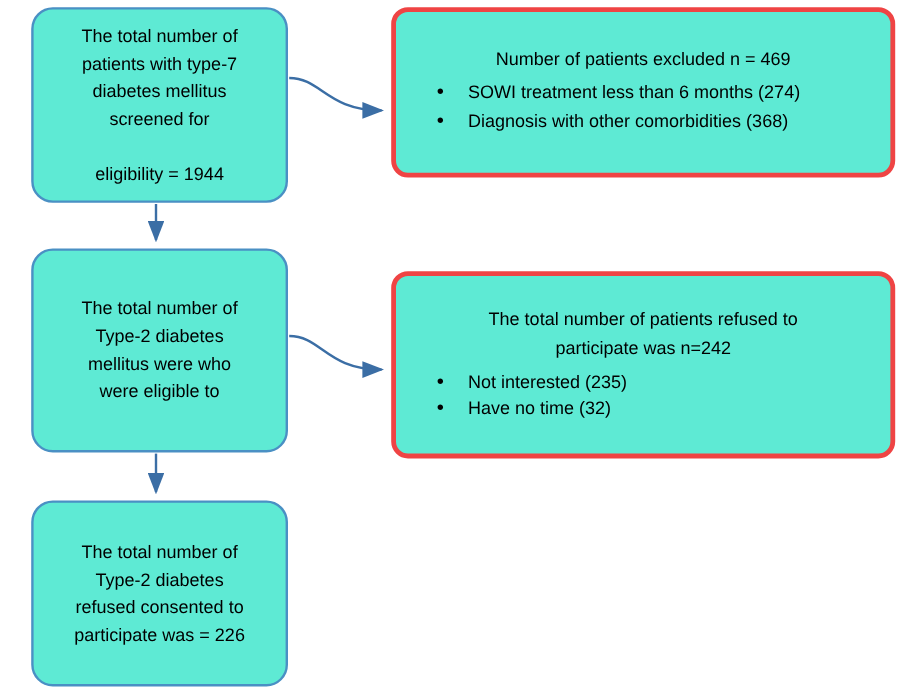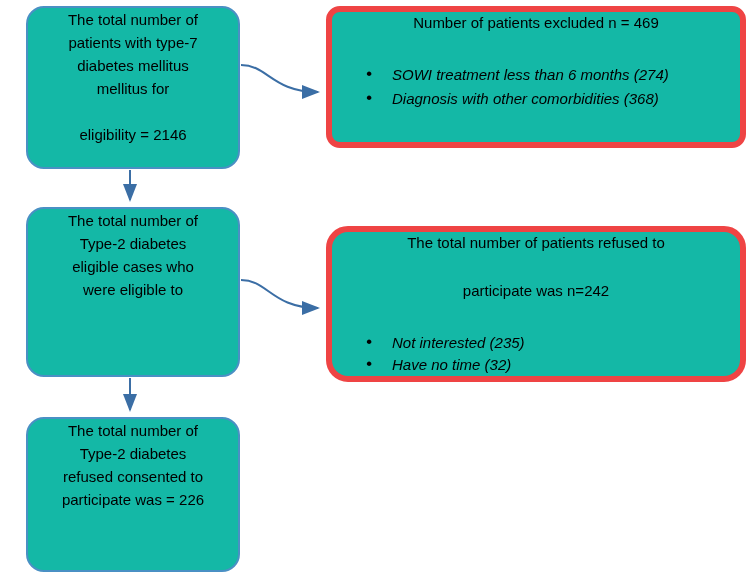--- a/index.html
+++ b/index.html
@@ -22,32 +22,32 @@
     position: absolute;
     left: 0;
     top: 0;
     width: 750px;
     height: 579px;
     pointer-events: none;
   }
   .node {
     position: absolute;
     box-sizing: border-box;
-    background: #14b8a6;
+    background: #5eead4;
     display: flex;
     flex-direction: column;
+    justify-content: center;
   }
   .node.blue {
     border: 2px solid #4a90c4;
     border-radius: 18px;
   }
   .node.yellow {
-    border: 6px solid #ef4444;
+    border: 4px solid #ef4444;
     border-radius: 14px;
-    gap: 24px;
   }
   .node .line {
     text-align: center;
     font-size: 15px;
     line-height: 23px;
     white-space: pre;
   }
   .node .heading {
     text-align: center;
     font-size: 15px;
@@ -58,37 +58,36 @@
     list-style: none;
     margin: 0;
     padding: 0 10px 0 30px;
   }
   .bullets li {
     position: relative;
     font-size: 15px;
     line-height: 22px;
     padding-left: 30px;
     margin-bottom: 2px;
-    font-style: italic;
   }
   .bullets li::before {
     content: "\2022";
     position: absolute;
     left: 4px;
     top: -1px;
     font-size: 17px;
   }
   .bullets li.tight {
     margin-bottom: 0;
   }
   
   #box-screened   { left: 26px;  top: 6px;   width: 214px; height: 163px; }
   #box-excluded   { left: 326px; top: 6px;   width: 420px; height: 142px; }
   #box-eligible   { left: 26px;  top: 207px; width: 214px; height: 170px; }
-  #box-refused    { left: 326px; top: 226px; width: 420px; height: 156px; border-radius: 22px; }
+  #box-refused    { left: 326px; top: 226px; width: 420px; height: 156px; }
   #box-consented  { left: 26px;  top: 417px; width: 214px; height: 155px; }
 </style>
 </head>
 <body>
 
 <div id="canvas">
 
   <svg class="connectors" viewBox="0 0 750 579">
     <defs>
       <marker id="arrowhead" markerWidth="9" markerHeight="7" refX="8" refY="3.5" orient="auto">
@@ -102,37 +101,37 @@
 
     <path d="M241 280 C 268 280, 272 308, 318 308" stroke="#3b6ea5" stroke-width="2" fill="none" marker-end="url(#arrowhead)"></path>
 
     <line x1="130" y1="378" x2="130" y2="410" stroke="#3b6ea5" stroke-width="2" marker-end="url(#arrowhead)"></line>
   </svg>
 
   <div class="node blue" id="box-screened">
     <div class="line">The total number of</div>
     <div class="line">patients with type-7</div>
     <div class="line">diabetes mellitus</div>
-    <div class="line">mellitus for</div>
+    <div class="line">screened for</div>
     <div class="line">&nbsp;</div>
-    <div class="line">eligibility = 2146</div>
+    <div class="line">eligibility = 1944</div>
   </div>
 
   <div class="node yellow" id="box-excluded">
     <div class="heading">Number of patients excluded n = 469</div>
     <ul class="bullets">
       <li>SOWI treatment less than 6 months (274)</li>
       <li>Diagnosis with other comorbidities (368)</li>
     </ul>
   </div>
 
   <div class="node blue" id="box-eligible">
     <div class="line">The total number of</div>
     <div class="line">Type-2 diabetes</div>
-    <div class="line">eligible cases who</div>
+    <div class="line">mellitus were who</div>
     <div class="line">were eligible to</div>
   </div>
 
   <div class="node yellow" id="box-refused">
     <div class="heading" style="margin-bottom:2px;">The total number of patients refused to</div>
     <div class="heading">participate was n=242</div>
     <ul class="bullets">
       <li class="tight">Not interested (235)</li>
       <li class="tight">Have no time (32)</li>
     </ul>

